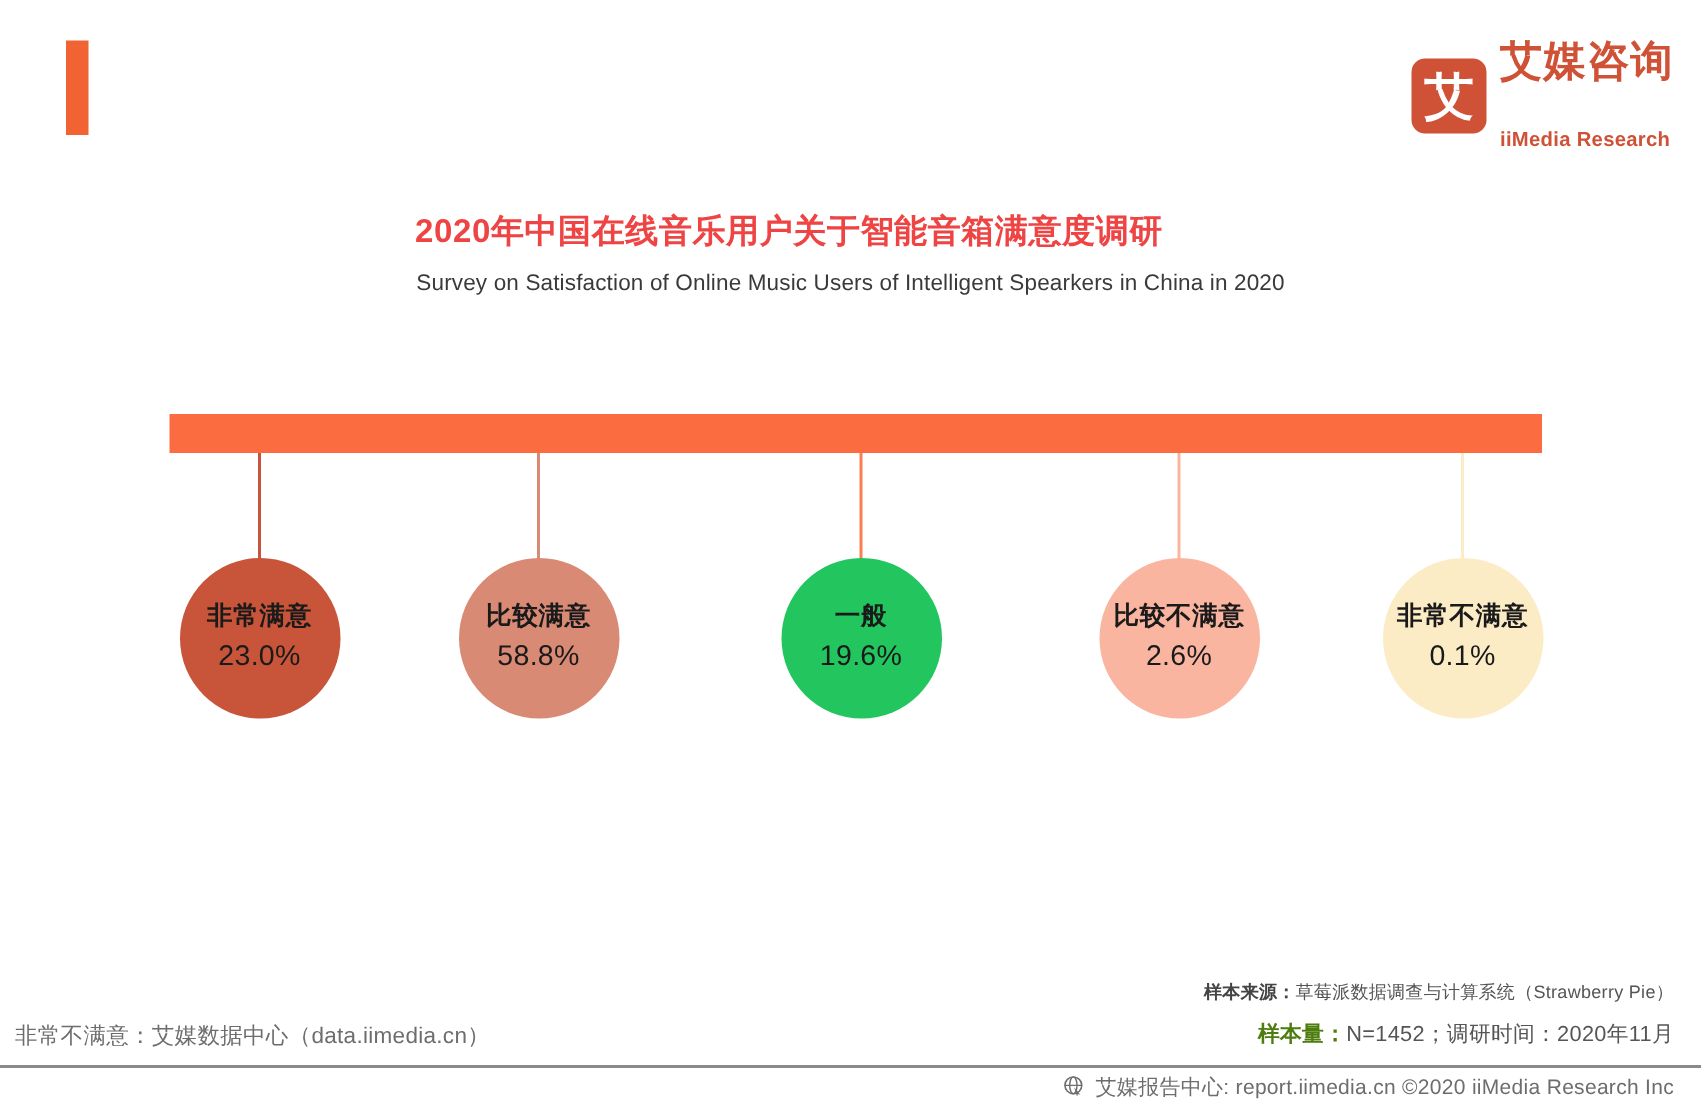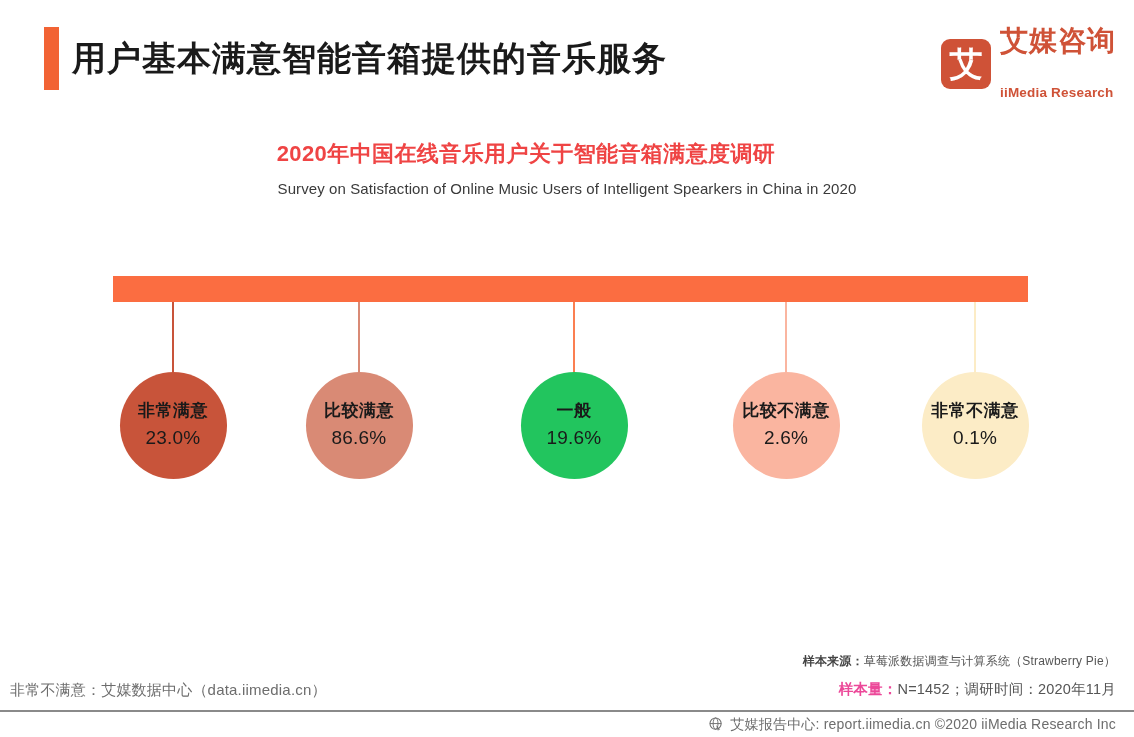--- a/index.html
+++ b/index.html
@@ -170,21 +170,21 @@
 
   .sample-size {
     position: absolute;
     right: 18px; top: 680px;
     font-size: 14.5px;
     color: #555555;
     text-align: right;
     white-space: nowrap;
     letter-spacing: 0.2px;
   }
-  .sample-size b { font-weight: 700; color: #ec4899; margin-top: 37px; }
+  .sample-size b { font-weight: 700; color: #4d7c0f; margin-top: 37px; }
 
   .data-source {
     position: absolute;
     left: 10px; top: 681px;
     font-size: 15px;
     color: #6d6d6d;
     white-space: nowrap;
     letter-spacing: 0.2px;
   }
 
@@ -213,21 +213,20 @@
   }
   .globe-icon { display: inline-flex; align-items: center; }
 </style>
 </head>
 <body>
 
 <div class="page">
 
   <div class="header">
     <div class="title-accent"></div>
-    <div class="page-title">用户基本满意智能音箱提供的音乐服务</div>
 
     <div class="logo-wrap">
       <div class="logo-mark">
         <span>艾</span>
       </div>
       <div class="logo-text">
         <div class="logo-cn">艾媒咨询</div>
         <div class="logo-en">iiMedia Research</div>
       </div>
     </div>
@@ -240,21 +239,21 @@
     <div class="top-bar"></div>
     <div id="bubbles">
         <div class="connector" style="left: 172.2px; background: rgb(200, 84, 58);"></div>
         <div class="bubble" style="left: 119.5px; top: 372px; width: 107px; height: 107px; background: rgb(200, 84, 58);">
           <div class="bubble-label">非常满意</div>
           <div class="bubble-value">23.0%</div>
         </div>
         <div class="connector" style="left: 358.2px; background: rgb(217, 138, 117);"></div>
         <div class="bubble" style="left: 305.5px; top: 372px; width: 107px; height: 107px; background: rgb(217, 138, 117);">
           <div class="bubble-label">比较满意</div>
-          <div class="bubble-value">86.6%</div>
+          <div class="bubble-value">58.8%</div>
         </div>
         <div class="connector" style="left: 573.2px; background: rgb(251, 127, 81);"></div>
         <div class="bubble" style="left: 520.5px; top: 372px; width: 107px; height: 107px; background: #22c55e;">
           <div class="bubble-label">一般</div>
           <div class="bubble-value">19.6%</div>
         </div>
         <div class="connector" style="left: 785.2px; background: rgb(250, 181, 160);"></div>
         <div class="bubble" style="left: 732.5px; top: 372px; width: 107px; height: 107px; background: rgb(250, 181, 160);">
           <div class="bubble-label">比较不满意</div>
           <div class="bubble-value">2.6%</div>

